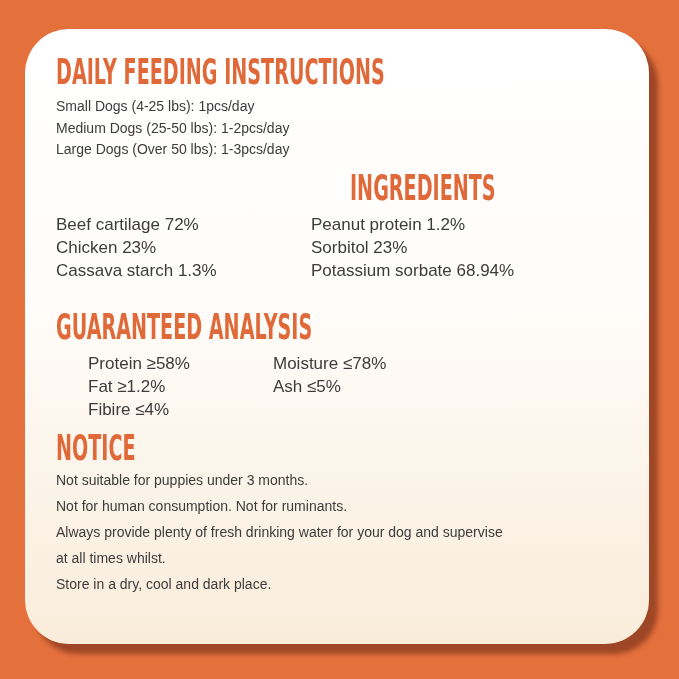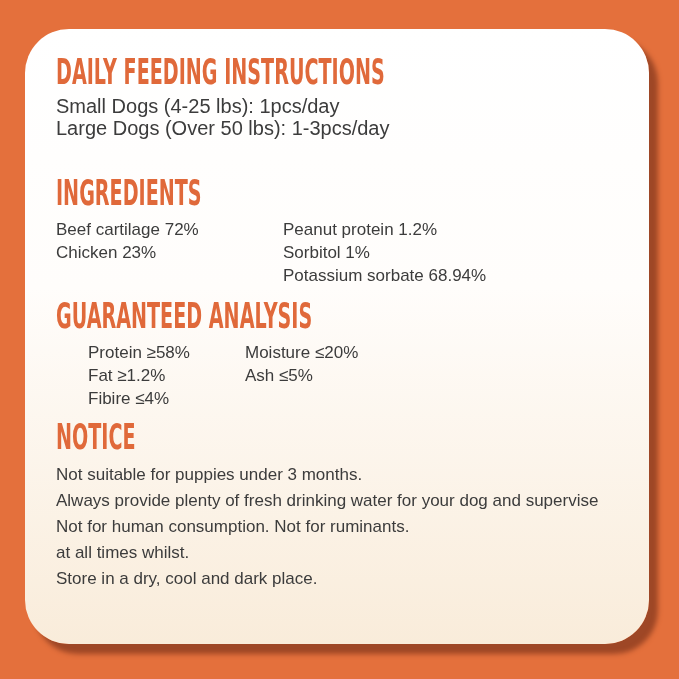--- a/index.html
+++ b/index.html
@@ -35,93 +35,95 @@
     font-family: "DejaVu Sans", sans-serif;
     font-weight: bold;
     font-size: 33px;
     line-height: 36px;
     color: #E0693A;
     white-space: nowrap;
     letter-spacing: 0px;
     transform: scale(0.58, 1.06);
     transform-origin: 0 100%;
   }
-  .mt-sec { margin-top: 37px; }
+  .mt-sec { margin-top: 10px; text-align: right; }
 
   .body-lines {
     margin-top: 5px;
-    font-size: 20px;
+    font-size: 14px;
     line-height: 21.5px;
     color: #3C3C3C;
   }
   .two-col {
     display: grid;
     margin-top: 6px;
     font-size: 17px;
     line-height: 23px;
     color: #3C3C3C;
+    gap: 28px;
   }
   .ing-grid  { grid-template-columns: 227px 1fr; }
   .ana-grid  { grid-template-columns: 157px 1fr; margin-left: 32px; }
   .col div { white-space: nowrap; }
 
   .notice-lines {
-    margin-top: 6px;
-    font-size: 17px;
+    font-size: 14px;
     line-height: 26px;
     color: #3C3C3C;
   }
 </style>
 </head>
 <body>
 
 <div class="label-card">
 
   <h2 class="section-heading">
     <span class="hd">DAILY FEEDING INSTRUCTIONS</span>
   </h2>
   <div class="body-lines">
     <div>Small Dogs (4-25 lbs): 1pcs/day</div>
+    <div>Medium Dogs (25-50 lbs): 1-2pcs/day</div>
     <div>Large Dogs (Over 50 lbs): 1-3pcs/day</div>
   </div>
 
   <h2 class="section-heading mt-sec">
     <span class="hd">INGREDIENTS</span>
   </h2>
   <div class="two-col ing-grid">
     <div class="col">
       <div>Beef cartilage 72%</div>
       <div>Chicken 23%</div>
+      <div>Cassava starch 1.3%</div>
     </div>
     <div class="col">
       <div>Peanut protein 1.2%</div>
-      <div>Sorbitol 1%</div>
+      <div>Sorbitol 23%</div>
       <div>Potassium sorbate 68.94%</div>
     </div>
   </div>
 
-  <h2 class="section-heading" style="margin-top:12px;">
+  <h2 class="section-heading" style="margin-top:28px;">
     <span class="hd">GUARANTEED ANALYSIS</span>
   </h2>
   <div class="two-col ana-grid">
     <div class="col">
       <div>Protein ≥58%</div>
       <div>Fat ≥1.2%</div>
       <div>Fibire ≤4%</div>
     </div>
     <div class="col">
-      <div>Moisture ≤20%</div>
+      <div>Moisture ≤78%</div>
       <div>Ash ≤5%</div>
     </div>
   </div>
 
   <h2 class="section-heading" style="margin-top:10px;">
     <span class="hd">NOTICE</span>
   </h2>
   <div class="notice-lines">
     <div>Not suitable for puppies under 3 months.</div>
+    <div>Not for human consumption. Not for ruminants.</div>
     <div>Always provide plenty of fresh drinking water for your dog and supervise</div>
-    <div>Not for human consumption. Not for ruminants.</div>
     <div>at all times whilst.</div>
     <div>Store in a dry, cool and dark place.</div>
   </div>
 
 </div>
 
 </body></html>

